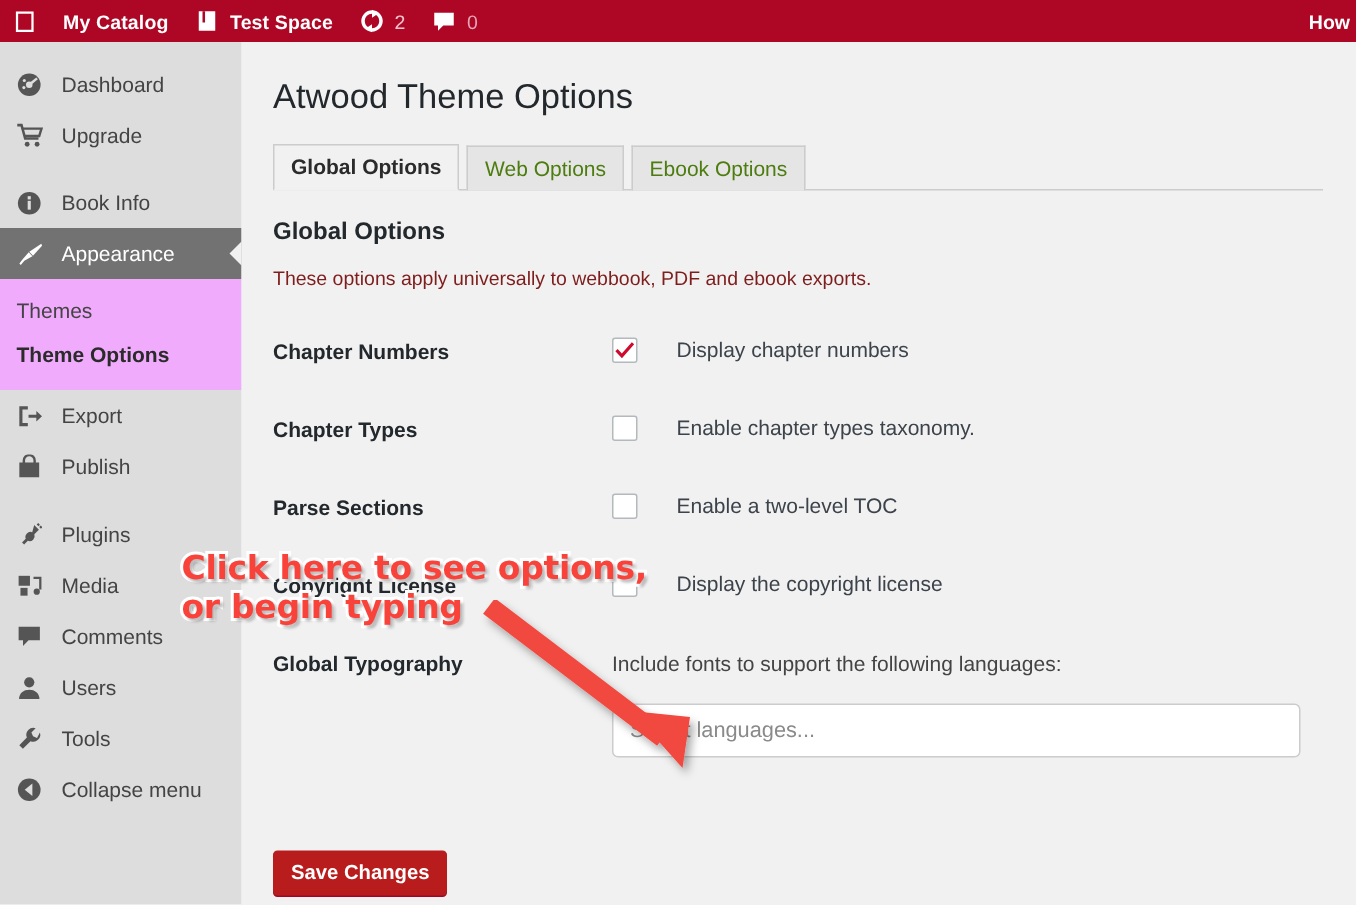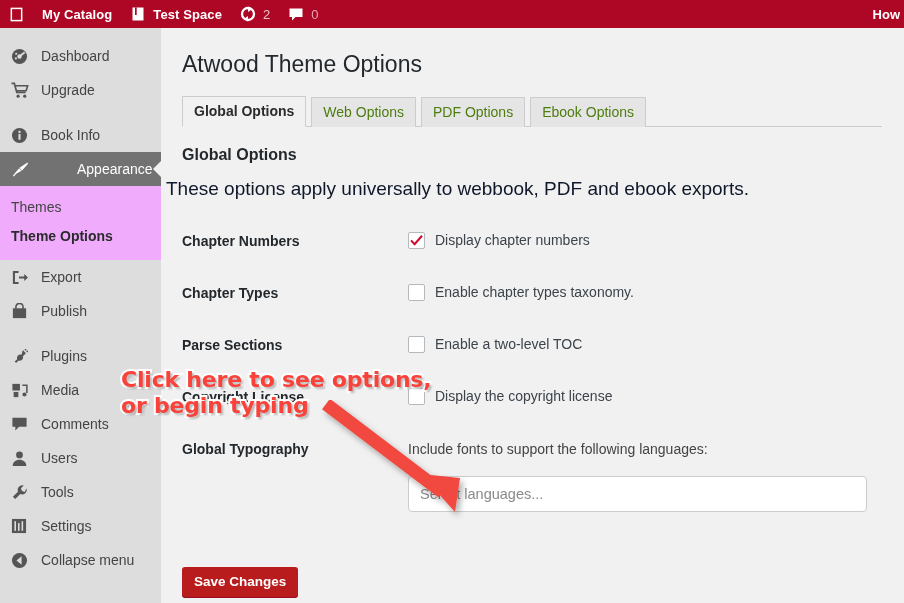--- a/index.html
+++ b/index.html
@@ -59,21 +59,20 @@
     width: 22px; height: 20px;
     display: flex; align-items: center; justify-content: flex-start;
     margin-right: 8px;
     color: #555;
   }
   .menu-item .mi-label { line-height: 1; }
   .menu-item.current {
     background: #727272;
     color: #ffffff;
     font-weight: normal;
-    gap: 36px;
   }
   .menu-item.current .mi-icon { color: #ffffff; }
   .menu-notch {
     position: absolute; right: 0; top: 50%;
     transform: translateY(-50%);
     width: 0; height: 0;
     border-top: 8px solid transparent;
     border-bottom: 8px solid transparent;
     border-right: 8px solid #f1f1f1;
   }
@@ -135,22 +134,22 @@
     color: #2b2b2b;
     font-weight: bold;
     border-bottom: 1px solid #f1f1f1;
   }
 
   .section-title {
     font-size: 16px; font-weight: bold; color: #23282d;
     margin: 19px 0 0 21px;
   }
   .section-desc {
-    font-size: 19px; color: #0f172a;
-    margin: 14px 0 0 5px;
+    font-size: 13px; color: #7f1d1d;
+    margin: 14px 0 0 21px;
   }
 
   table.form-table {
     margin: 15px 0 0 21px;
     border-collapse: collapse;
     width: 700px;
   }
   table.form-table th {
     text-align: left;
     vertical-align: top;
@@ -159,21 +158,21 @@
     font-size: 14px;
     font-weight: bold;
     color: #23282d;
   }
   table.form-table td {
     vertical-align: top;
     padding: 17px 0 17px 0;
     font-size: 14px;
     color: #444444;
   }
-  .cb-row { display: flex; align-items: flex-start; gap: 10px; }
+  .cb-row { display: flex; align-items: flex-start; gap: 26px; }
   .checkbox {
     width: 17px; height: 17px;
     border: 1px solid #b4b9be;
     background: #ffffff;
     border-radius: 2px;
     display: inline-flex; align-items: center; justify-content: center;
     flex: 0 0 auto;
     cursor: pointer;
   }
   .checkbox .tick { display: none; }
@@ -412,51 +411,39 @@
 
     <a class="menu-item">
       <span class="mi-icon">
         <svg class="icn" width="17" height="17" viewBox="0 0 18 18">
           <path d="M16.5 4.5a5 5 0 01-6.6 6.2L4.5 16 2 13.5l5.3-5.4A5 5 0 0113.5 1.5l-3 3 1.2 2.8 2.8 1.2z" fill="currentColor"></path>
         </svg>
       </span>
       <span class="mi-label">Tools</span>
     </a>
 
-    <a class="menu-item">
-      <span class="mi-icon">
-        <svg class="icn" width="16" height="16" viewBox="0 0 17 17">
-          <rect x="1" y="1" width="15" height="15" fill="currentColor"></rect>
-          <rect x="3.6" y="3.4" width="1.7" height="10.2" fill="#dddddd"></rect>
-          <rect x="7.4" y="5.4" width="1.7" height="8.2" fill="#dddddd"></rect>
-          <rect x="11.2" y="3.4" width="1.7" height="10.2" fill="#dddddd"></rect>
-        </svg>
-      </span>
-      <span class="mi-label">Settings</span>
-    </a>
 
     <a class="menu-item">
       <span class="mi-icon">
         <svg class="icn" width="17" height="17" viewBox="0 0 18 18">
           <circle cx="9" cy="9" r="8" fill="currentColor"></circle>
           <path d="M11.2 4.6 L5.8 9 L11.2 13.4 Z" fill="#dddddd"></path>
         </svg>
       </span>
       <span class="mi-label">Collapse menu</span>
     </a>
   </div>
 
   <div class="content">
 
     <h1 class="page-title">Atwood Theme Options</h1>
 
     <div class="tabs">
       <div class="tab active">Global Options</div>
       <div class="tab">Web Options</div>
-      <div class="tab">PDF Options</div>
       <div class="tab">Ebook Options</div>
     </div>
 
     <h2 class="section-title">Global Options</h2>
     <p class="section-desc">These options apply universally to webbook, PDF and ebook exports.</p>
 
     <table class="form-table">
       <tbody>
           <tr>
         <th>Chapter Numbers</th>

